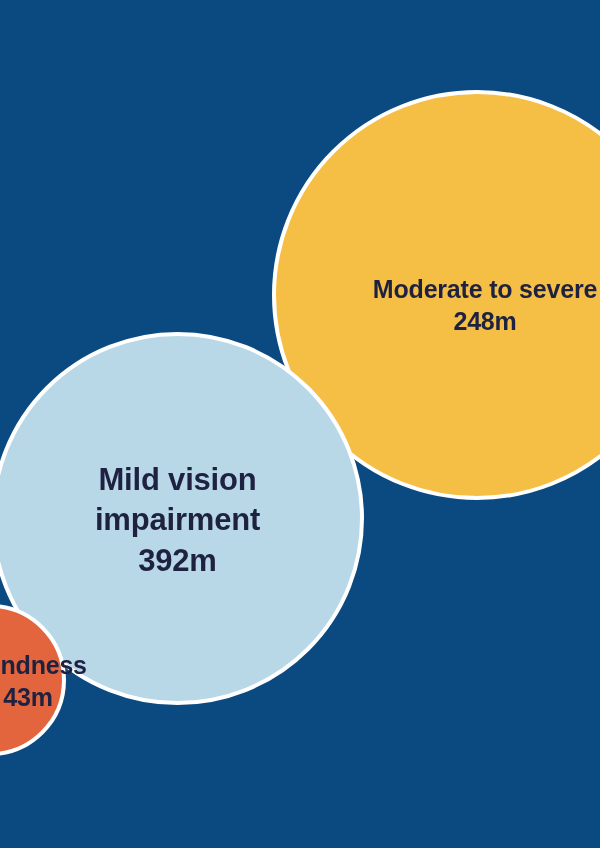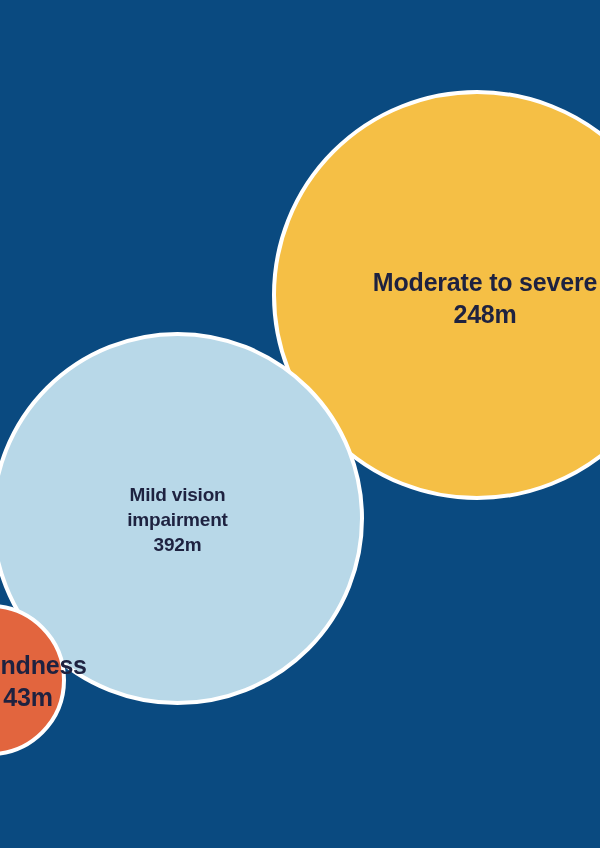--- a/index.html
+++ b/index.html
@@ -42,33 +42,33 @@
     top: 90px;
     width: 410px;
     height: 410px;
     background: #f5bf45;
     z-index: 1;
   }
   #bubble-moderate-severe .bubble-label {
     font-size: 25px;
     position: relative;
     left: 8px;
-    top: 3px;
+    top: 10px;
   }
   
   #bubble-mild {
     left: -9px;
     top: 332px;
     width: 373px;
     height: 373px;
     background: #b8d8e8;
     z-index: 2;
   }
   #bubble-mild .bubble-label {
-    font-size: 19px;
+    font-size: 31px;
     position: relative;
     top: 2px;
   }
   
   #bubble-blindness {
     left: -86px;
     top: 604px;
     width: 152px;
     height: 152px;
     background: #e2653e;

